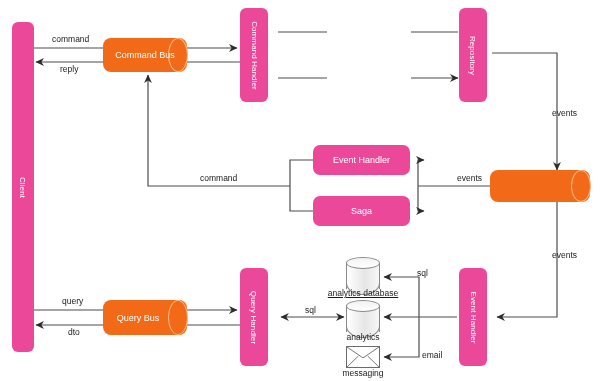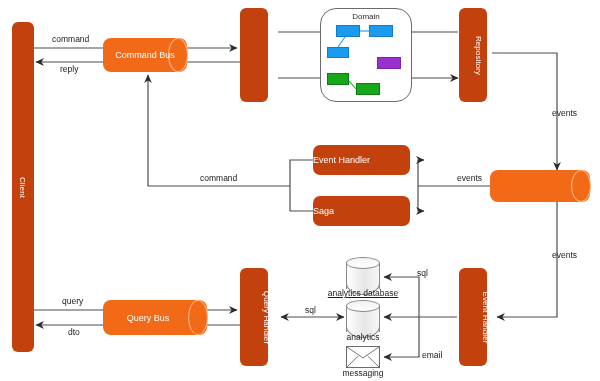--- a/index.html
+++ b/index.html
@@ -24,24 +24,25 @@
     width: 600px;
     height: 381px;
     pointer-events: none;
   }
   .node {
     position: absolute;
     box-sizing: border-box;
   }
   
   .orange-rect {
-    background: #c2410c;
+    background: #ec4899;
     border-radius: 7px;
     display: flex;
     align-items: center;
+    justify-content: center;
   }
   .orange-rect.tall {
     border-radius: 6px;
   }
   .vlabel {
     color: #ffffff;
     font-size: 8px;
     white-space: nowrap;
     transform: rotate(90deg);
     letter-spacing: 0.1px;
@@ -243,55 +244,39 @@
   <div class="cyl" style="left:103px; top:38px; width:84px; height:34px;">
     <div class="cyl-body"></div>
     <div class="cyl-cap" style="right:-1px; width:20px;"></div>
     <div class="cyl-text" style="right:14px;padding-left:14px;">Command Bus</div>
   </div>
 
   <div class="node orange-rect tall" style="left:240px; top:8px; width:28px; height:94px;">
     <span class="vlabel">Command Handler</span>
   </div>
 
-  <div class="domain-box" style="left:320px; top:8px; width:92px; height:94px;">
-    <div class="domain-title">Domain</div>
-    <div class="blk blue" style="left:15px; top:16px; width:24px; height:12px;"></div>
-    <div class="blk blue" style="left:48px; top:16px; width:24px; height:12px;"></div>
-    <div class="blk blue" style="left:6px; top:38px; width:22px; height:11px;"></div>
-    <div class="blk purple" style="left:56px; top:48px; width:24px; height:12px;"></div>
-    <div class="blk green" style="left:6px; top:64px; width:22px; height:12px;"></div>
-    <div class="blk green" style="left:35px; top:74px; width:24px; height:12px;"></div>
-    <svg style="position:absolute; left:0; top:0; width:92px; height:94px;">
-      <g stroke-width="1.1" fill="none">
-        <line x1="39" y1="22" x2="48" y2="22" stroke="#1b9bf0"></line>
-        <line x1="24" y1="28" x2="17" y2="38" stroke="#1b9bf0"></line>
-        <line x1="28" y1="72" x2="35" y2="80" stroke="#16a81a"></line>
-      </g>
-    </svg>
-  </div>
 
   <div class="node orange-rect tall" style="left:459px; top:8px; width:28px; height:94px;">
     <span class="vlabel">Repository</span>
   </div>
 
   <div class="node orange-rect" style="left:313px; top:145px; width:97px; height:30px;">
     <span class="hlabel">Event Handler</span>
   </div>
 
   <div class="node orange-rect" style="left:313px; top:196px; width:97px; height:30px;">
     <span class="hlabel">Saga</span>
   </div>
 
   <div class="cyl" style="left:490px; top:170px; width:100px; height:32px;">
     <div class="cyl-body"></div>
     <div class="cyl-cap" style="right:-1px; width:20px;"></div>
   </div>
 
-  <div class="cyl" style="left:103px; top:300px; width:104px; height:35px;">
+  <div class="cyl" style="left:103px; top:300px; width:84px; height:35px;">
     <div class="cyl-body"></div>
     <div class="cyl-cap" style="right:-1px; width:20px;"></div>
     <div class="cyl-text" style="right:14px;">Query Bus</div>
   </div>
 
   <div class="node orange-rect tall" style="left:240px; top:268px; width:28px; height:98px;">
     <span class="vlabel">Query Handler</span>
   </div>
 
   <div class="node orange-rect tall" style="left:459px; top:268px; width:28px; height:98px;">

